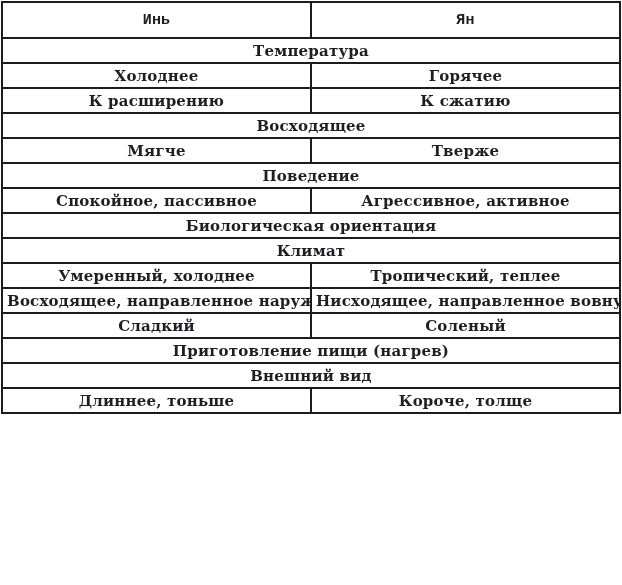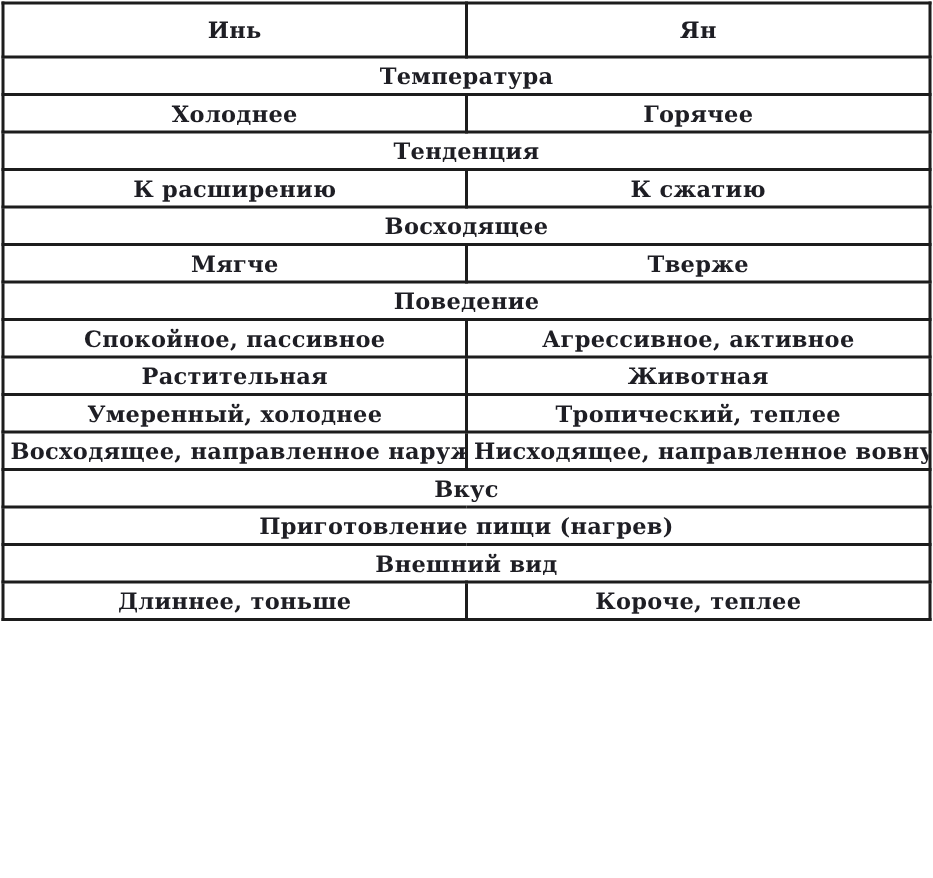--- a/index.html
+++ b/index.html
@@ -28,20 +28,21 @@
     text-align: center;
     vertical-align: middle;
     padding: 0 4px;
     letter-spacing: 0.2px;
     white-space: nowrap;
     overflow: hidden;
   }
   tr.header-row th {
     height: 34px;
     font-weight: bold;
+    font-family: Liberation Mono, monospace;
   }
   tr.category-row td {
     height: 23px;
     margin-left: 36px;
   }
   tr.values-row td {
     height: 23px;
     text-align: center;
   }
 </style>
@@ -57,23 +58,20 @@
   </thead>
   <tbody id="table-body">
   <tr class="category-row">
     <td colspan="2">Температура</td>
   </tr>
   <tr class="values-row">
     <td>Холоднее</td>
     <td>Горячее</td>
   </tr>
 
-  <tr class="category-row">
-    <td colspan="2">Тенденция</td>
-  </tr>
   <tr class="values-row">
     <td>К расширению</td>
     <td>К сжатию</td>
   </tr>
 
   <tr class="category-row">
     <td colspan="2">Восходящее</td>
   </tr>
   <tr class="values-row">
     <td>Мягче</td>
@@ -81,44 +79,47 @@
   </tr>
 
   <tr class="category-row">
     <td colspan="2">Поведение</td>
   </tr>
   <tr class="values-row">
     <td>Спокойное, пассивное</td>
     <td>Агрессивное, активное</td>
   </tr>
 
-  <tr class="values-row">
-    <td>Растительная</td>
-    <td>Животная</td>
+  <tr class="category-row">
+    <td colspan="2">Биологическая ориентация</td>
   </tr>
 
+  <tr class="category-row">
+    <td colspan="2">Климат</td>
+  </tr>
   <tr class="values-row">
     <td>Умеренный, холоднее</td>
     <td>Тропический, теплее</td>
   </tr>
 
   <tr class="values-row">
     <td>Восходящее, направленное наружу</td>
     <td>Нисходящее, направленное вовнутрь</td>
   </tr>
 
-  <tr class="category-row">
-    <td colspan="2">Вкус</td>
+  <tr class="values-row">
+    <td>Сладкий</td>
+    <td>Соленый</td>
   </tr>
 
   <tr class="category-row">
     <td colspan="2">Приготовление пищи (нагрев)</td>
   </tr>
 
   <tr class="category-row">
     <td colspan="2">Внешний вид</td>
   </tr>
   <tr class="values-row">
     <td>Длиннее, тоньше</td>
-    <td>Короче, теплее</td>
+    <td>Короче, толще</td>
   </tr>
 </tbody>
 </table>
 
 </body></html>

